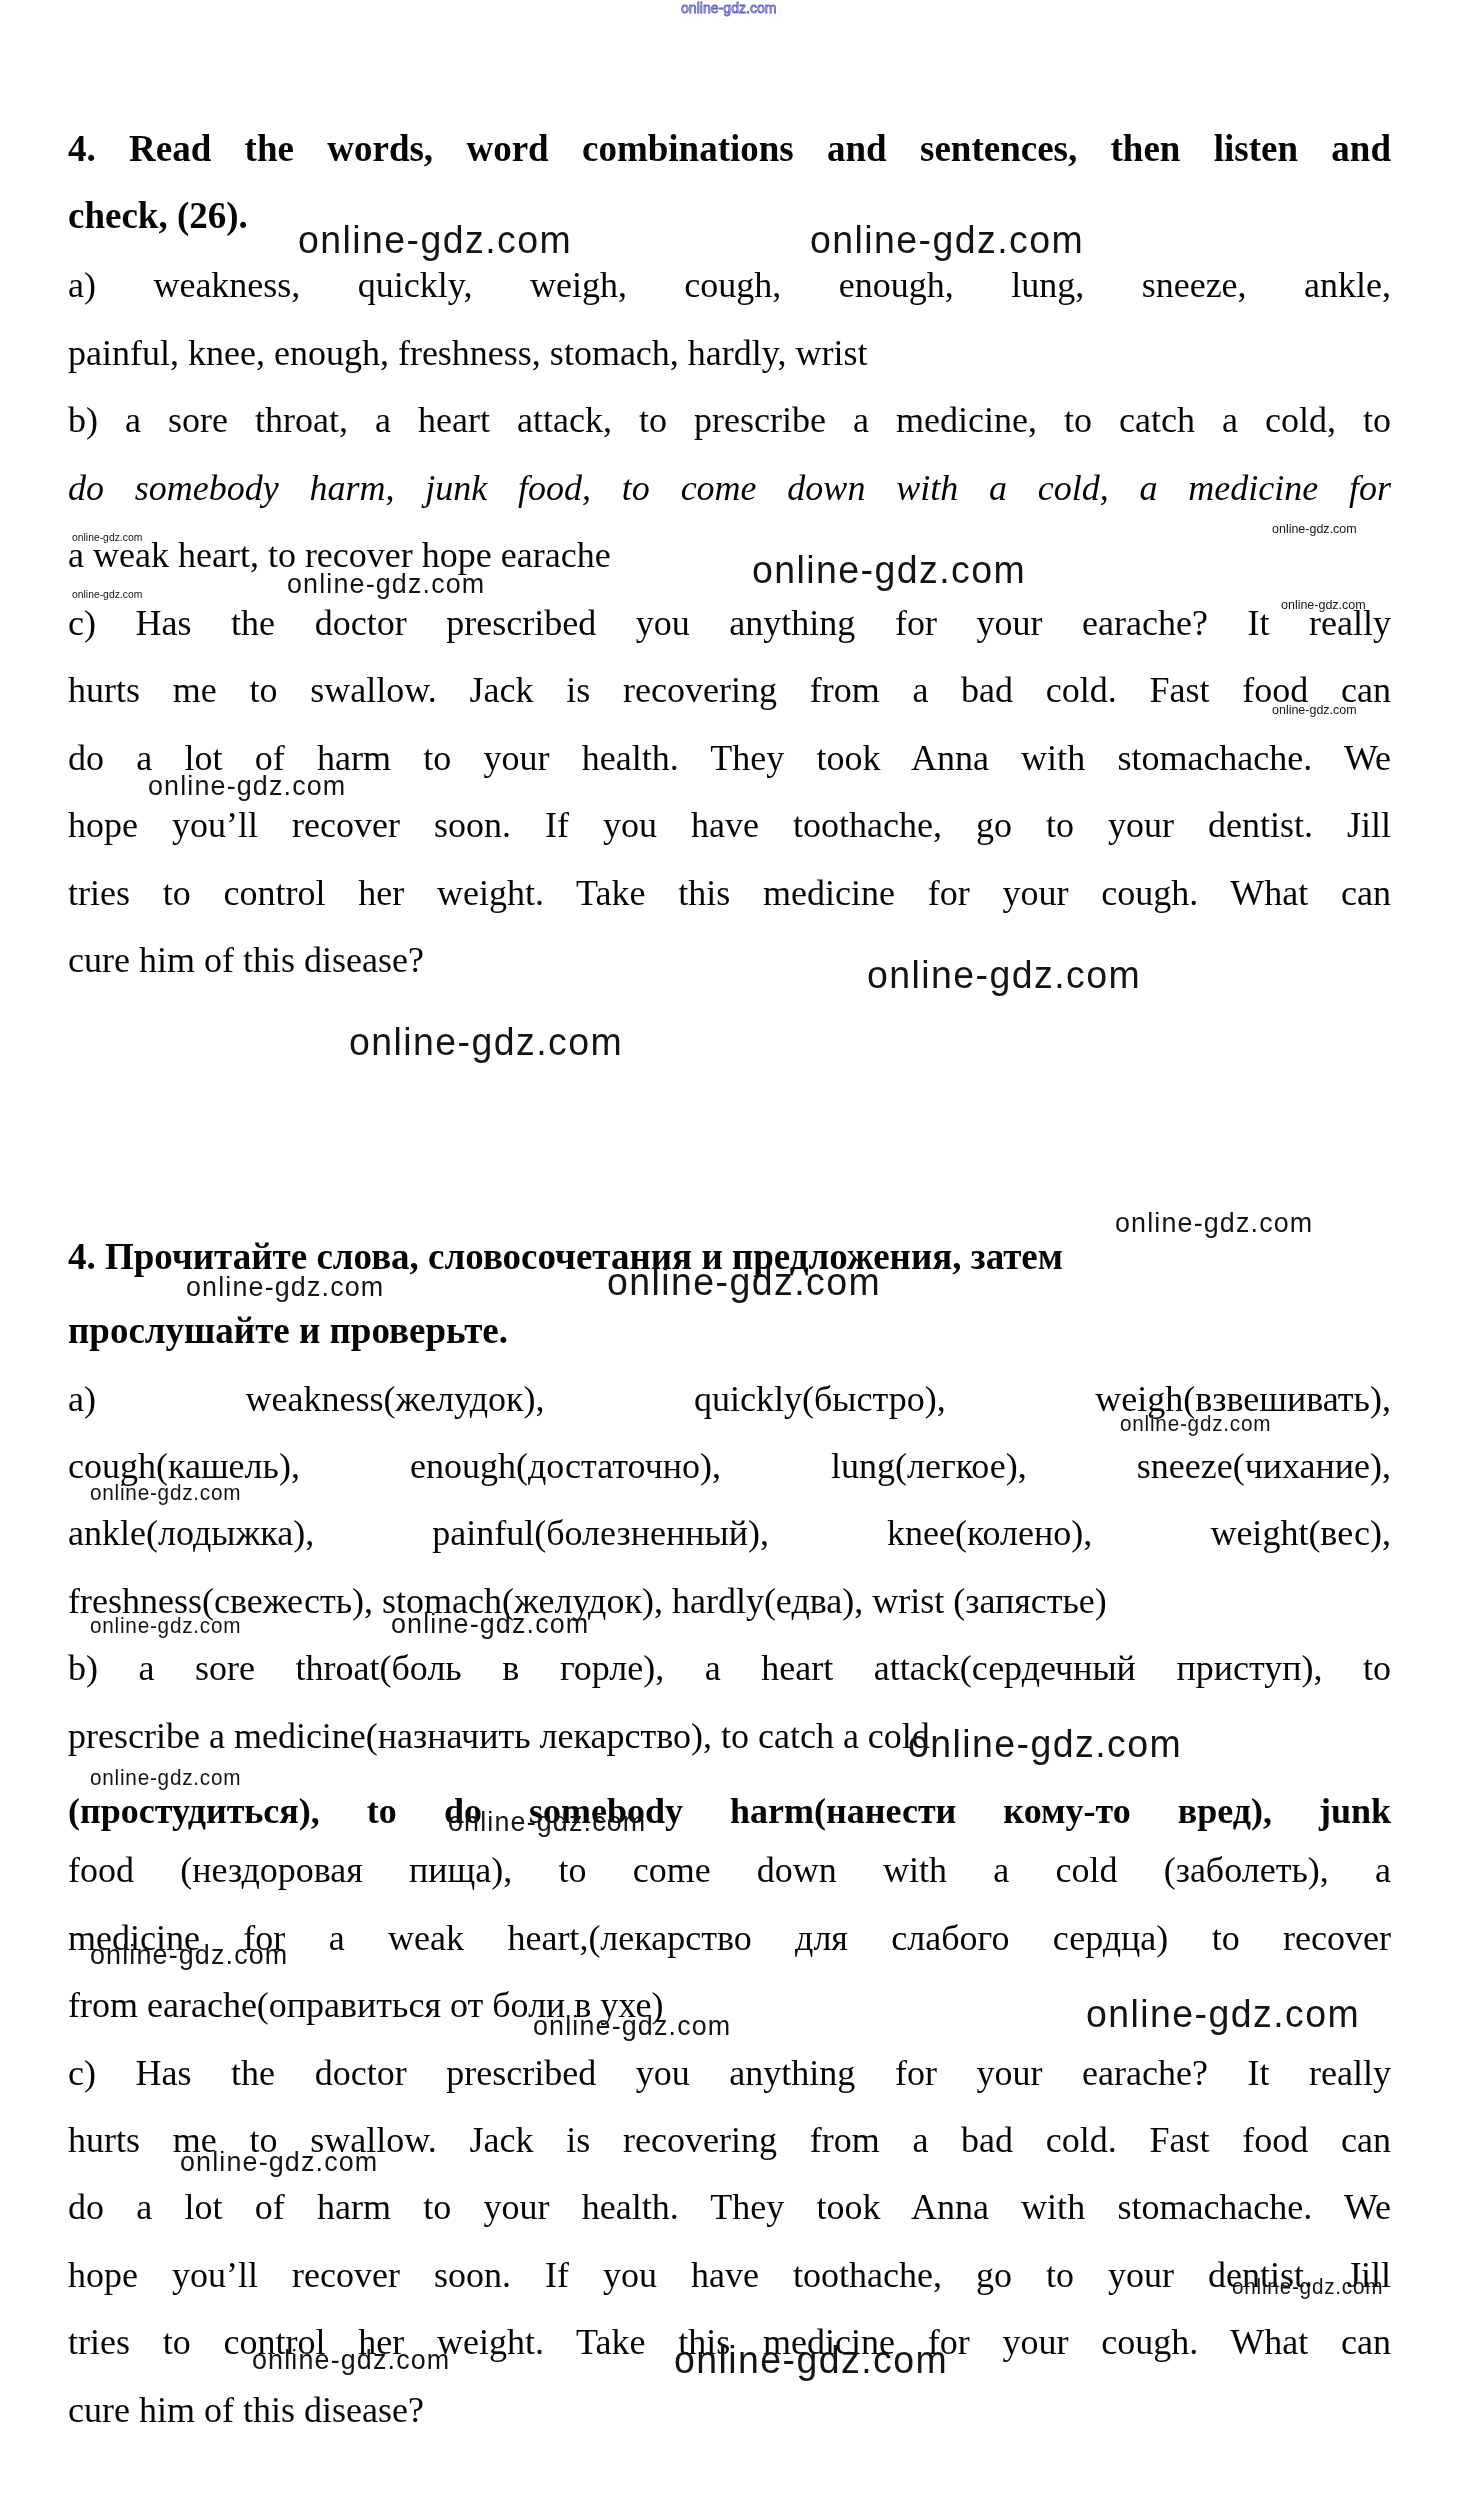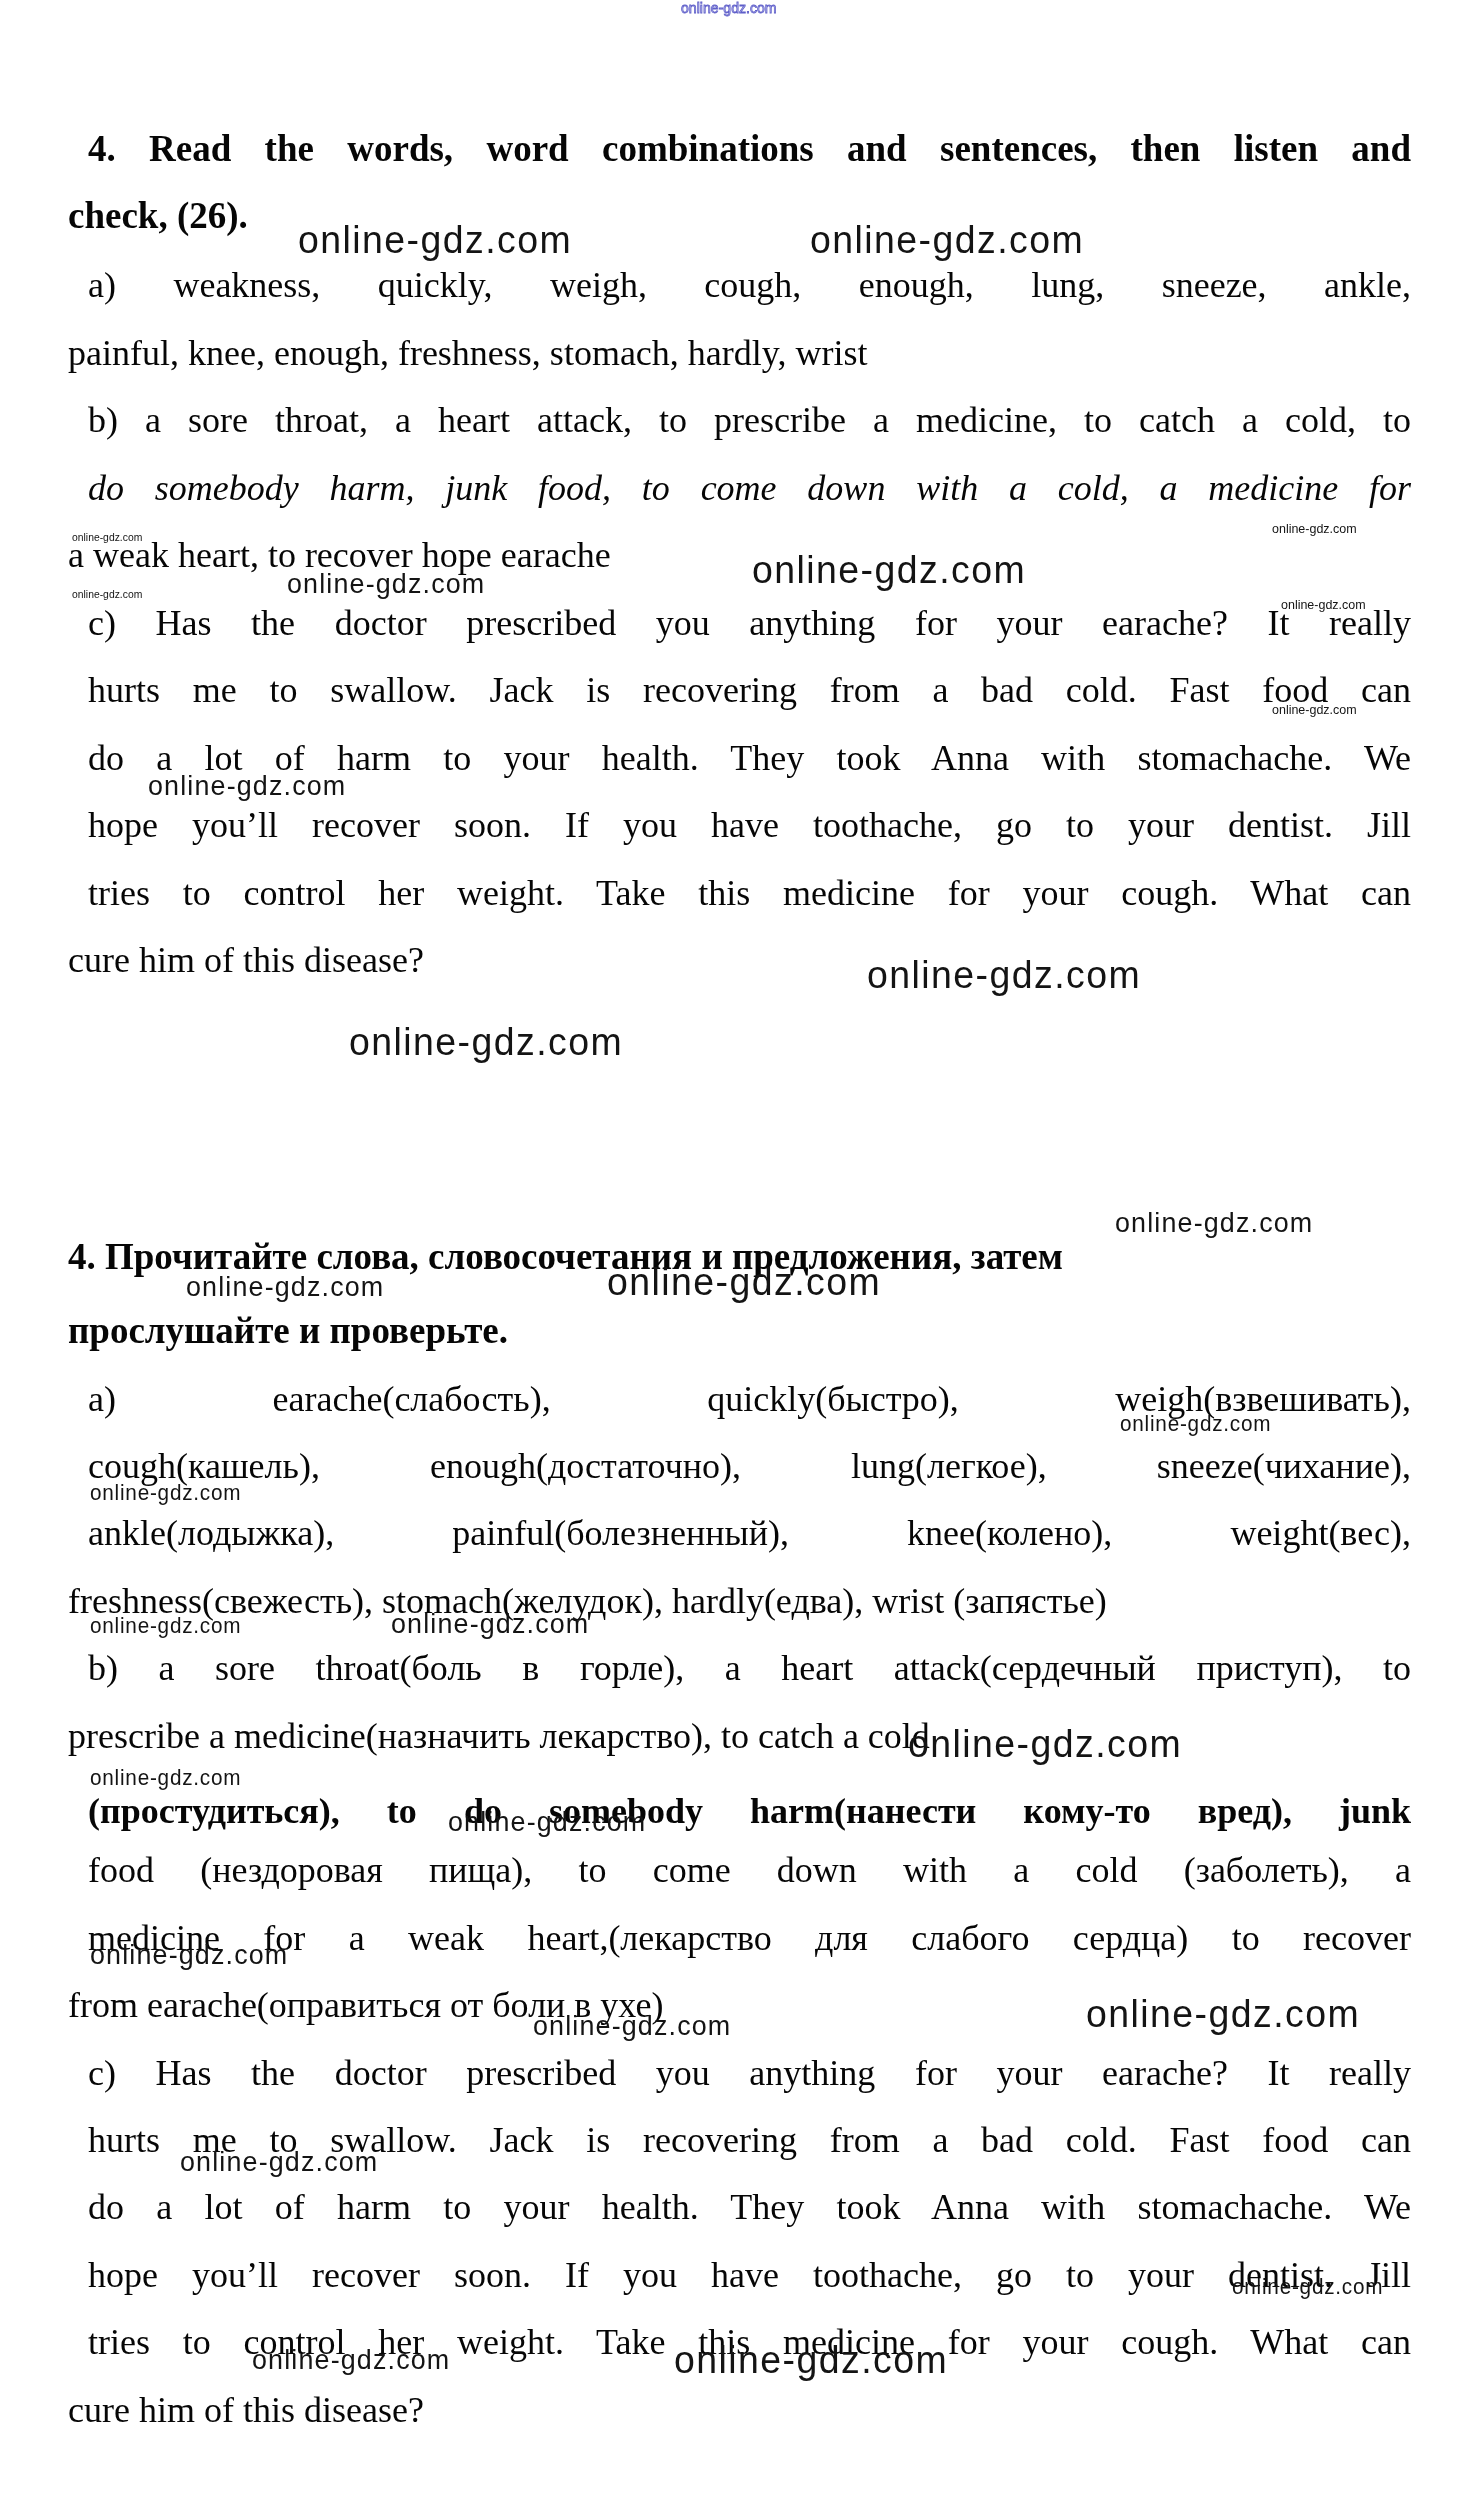--- a/index.html
+++ b/index.html
@@ -16,21 +16,20 @@
   .line{
     position:absolute;
     left:68px;
     width:1323px;
     line-height:1.05;
     white-space:normal;
   }
   .line.justify{
     text-align:justify;
     text-align-last:justify;
-    margin-left:20px;
   }
   .body-block .line{font-size:36px;font-weight:normal;}
   .heading-block .line{font-size:37px;font-weight:bold;}
   .watermark{
     position:absolute;
     font-family:"Liberation Sans", sans-serif;
     color:#141414;
     white-space:nowrap;
     line-height:1;
     transform:scaleX(0.96);
@@ -64,21 +63,21 @@
       <div class="line justify" style="top: 875px;">tries to control her weight. Take this medicine for your cough. What can</div>
       <div class="line" style="top: 942px;">cure him of this disease?</div>
     </div>
 
   <div class="textblock heading-block">
       <div class="line" style="top: 1238px;">4. Прочитайте слова, словосочетания и предложения, затем</div>
       <div class="line" style="top: 1312px;">прослушайте и проверьте.</div>
     </div>
 
   <div class="textblock body-block">
-      <div class="line justify" style="top: 1381px;">a) earache(слабость), quickly(быстро), weigh(взвешивать),</div>
+      <div class="line justify" style="top: 1381px;">a) weakness(желудок), quickly(быстро), weigh(взвешивать),</div>
       <div class="line justify" style="top: 1448px;">cough(кашель), enough(достаточно), lung(легкое), sneeze(чихание),</div>
       <div class="line justify" style="top: 1515px;">ankle(лодыжка), painful(болезненный), knee(колено), weight(вес),</div>
       <div class="line" style="top: 1583px;">freshness(свежесть), stomach(желудок), hardly(едва), wrist (запястье)</div>
       <div class="line justify" style="top: 1650px;">b) a sore throat(боль в горле), a heart attack(сердечный приступ), to</div>
       <div class="line" style="top: 1718px;">prescribe a medicine(назначить лекарство), to catch a cold</div>
       <div class="line justify" style="top: 1793px; font-weight: bold;">(простудиться), to do somebody harm(нанести кому-то вред), junk</div>
       <div class="line justify" style="top: 1852px;">food (нездоровая пища), to come down with a cold (заболеть), a</div>
       <div class="line justify" style="top: 1920px;">medicine for a weak heart,(лекарство для слабого сердца) to recover</div>
       <div class="line" style="top: 1987px;">from earache(оправиться от боли в ухе)</div>
       <div class="line justify" style="top: 2055px;">c) Has the doctor prescribed you anything for your earache? It really</div>

